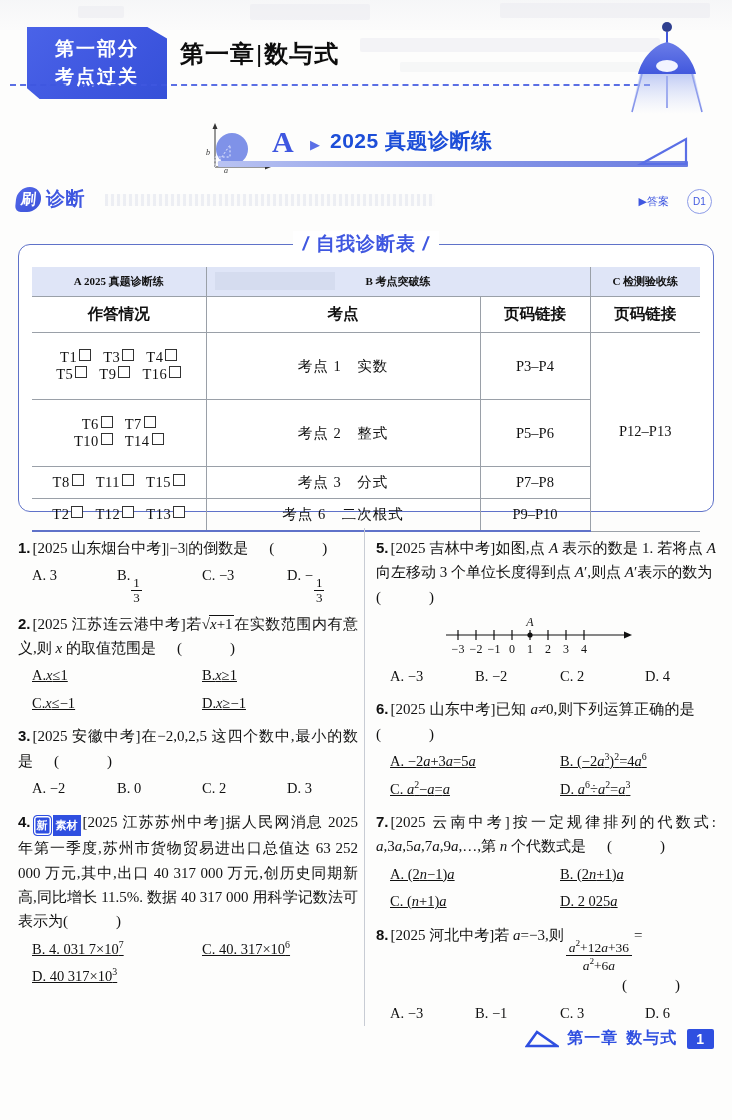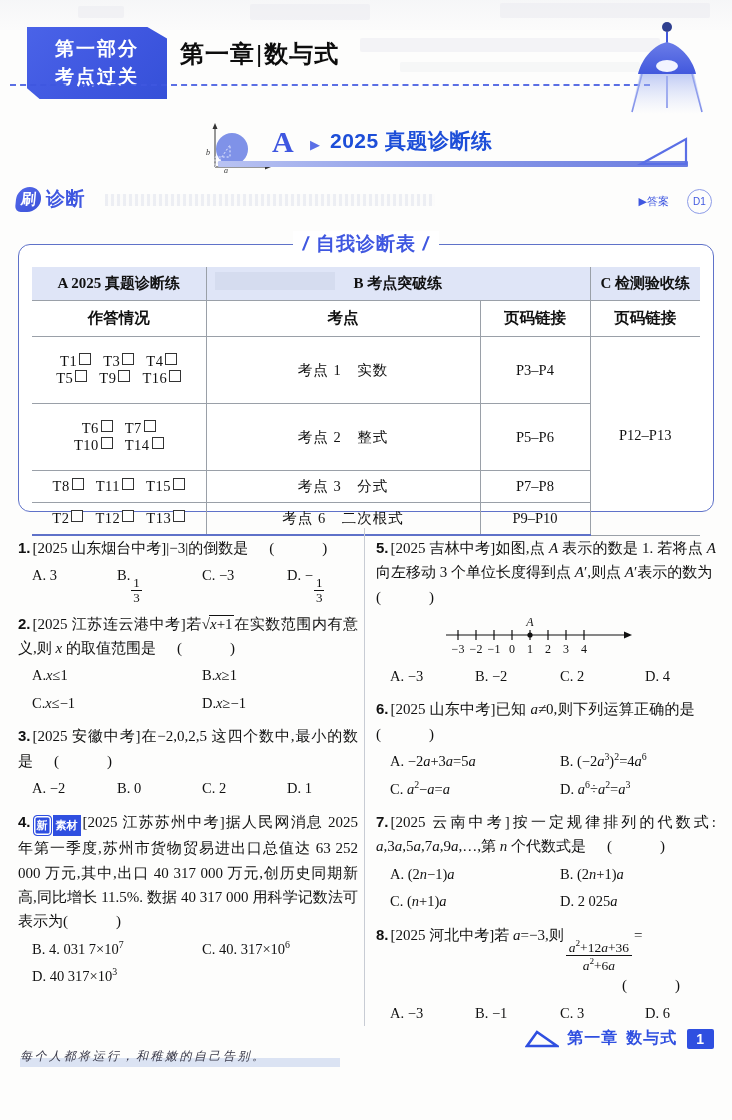--- a/index.html
+++ b/index.html
@@ -126,21 +126,21 @@
     font-size:14.5px;
   }
   .diag-table td{
     text-align:center;vertical-align:middle;
     border-bottom:1px solid #9aa0a8;
     padding:6px 2px;
   }
   .diag-table .vline{border-right:1px solid #9aa0a8;}
   .hdr td{
     background:#dfe5f7;font-weight:bold;border-bottom:1px solid #9aa0a8;
-    font-size:15px;padding:7px 2px;
+    font-size:11px;padding:7px 2px;
   }
   .hdr td.hdr-b{position:relative;}
   .hdr-ghost{
     position:absolute;left:8px;top:5px;width:120px;height:18px;
     background:#cfd6ea;opacity:.6;
   }
   .sub td{font-weight:bold;font-size:15.5px;padding:7px 2px;}
   .diag-table .lastrow td{border-bottom:2px solid #5f72c9;}
   .chk{
     display:inline-block;width:10px;height:10px;border:1px solid #333;
@@ -163,21 +163,21 @@
   .qhead{
     font-size:15px;line-height:1.62;text-align:justify;
     font-family:"Liberation Serif","DejaVu Serif",serif;
   }
   .qnum{
     font-family:"Liberation Sans","DejaVu Sans",sans-serif;
     font-weight:bold;font-size:15px;margin-right:2px;
   }
   .paren{letter-spacing:6px;}
   .opts{display:flex;flex-wrap:wrap;margin-top:2px;}
-  .opts.two .opt{width:50%;box-sizing:border-box;}
+  .opts.two .opt{width:50%;box-sizing:border-box;text-decoration:underline;}
   .opts.four .opt{width:25%;box-sizing:border-box;}
   .opt{
     font-size:14.5px;line-height:1.9;padding-left:14px;box-sizing:border-box;
     white-space:nowrap;
   }
   .opts.four .opt{padding-left:14px;}
   .frac{
     display:inline-flex;flex-direction:column;align-items:center;
     vertical-align:-0.55em;margin:0 1px;line-height:1.05;font-size:13px;
   }
@@ -410,21 +410,21 @@
       </div>
 
       <div class="q">
         <div class="qhead">
           <span class="qnum">3.</span><span>[2025 安徽中考]</span><span>在−2,0,2,5 这四个数中,最小的数是</span><span class="paren">　(　　)</span>
         </div>
         <div class="opts four">
           <div class="opt">A. −2</div>
           <div class="opt">B. 0</div>
           <div class="opt">C. 2</div>
-          <div class="opt">D. 1</div>
+          <div class="opt">D. 3</div>
         </div>
       </div>
 
       <div class="q">
         <div class="qhead">
           <span class="qnum">4.</span><span class="badge-new">
               <span class="b1">新</span>
               <span class="b2">素材</span>
             </span><span>[2025 江苏苏州中考]</span><span>据人民网消息 2025 年第一季度,苏州市货物贸易进出口总值达 63 252 000 万元,其中,出口 40 317 000 万元,创历史同期新高,同比增长 11.5%. 数据 40 317 000 用科学记数法可表示为</span><span class="paren">(　　)</span>
         </div>
@@ -517,21 +517,20 @@
           <div class="opt">A. −3</div>
           <div class="opt">B. −1</div>
           <div class="opt">C. 3</div>
           <div class="opt">D. 6</div>
         </div>
       </div>
 
     </div>
   </div>
 
-  <div class="note">每个人都将运行，和稚嫩的自己告别。</div>
 
   <div class="footer">
     <div class="footer-band">
       <svg class="footer-tri" viewBox="0 0 34 18">
         <polygon points="12,2 32,16 2,16" fill="none" stroke="#2f4fe0" stroke-width="2.6"></polygon>
       </svg>
       <span>第一章</span>
       <span>数与式</span>
       <span class="pagenum">1</span>
     </div>

